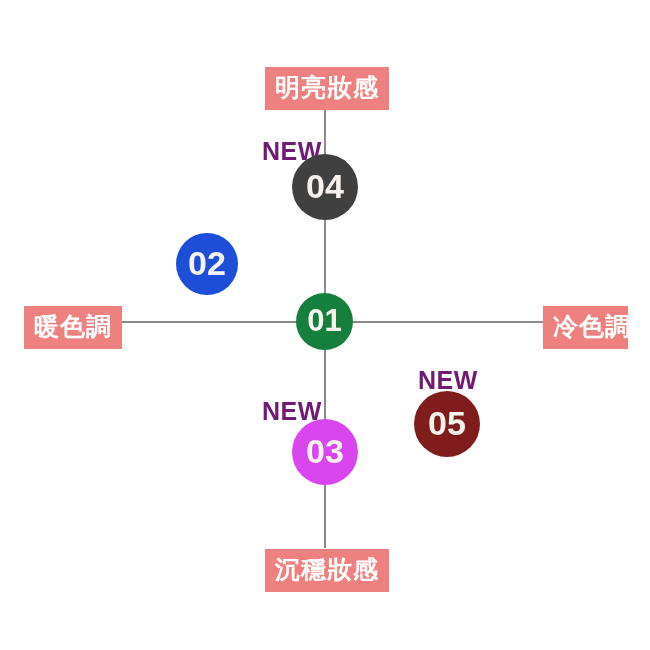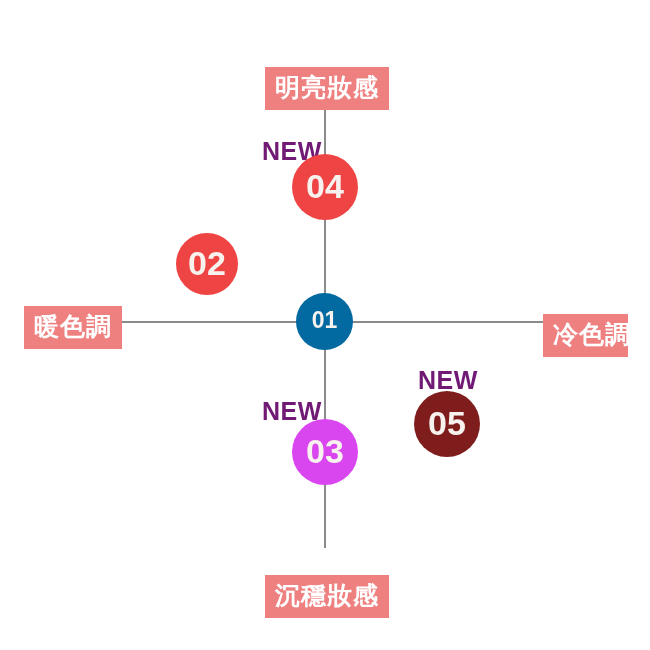--- a/index.html
+++ b/index.html
@@ -44,44 +44,44 @@
     font-size: 25px;
     font-weight: 700;
     letter-spacing: 1px;
     line-height: 1;
     padding: 8px 10px 10px 10px;
     white-space: nowrap;
     box-sizing: border-box;
     text-align: center;
   }
   .pole-top    { left: 265px; top: 67px; }
-  .pole-bottom { left: 265px; top: 549px; margin-top: 26px; }
+  .pole-bottom { left: 265px; top: 549px; }
   .pole-left   { left: 24px;  top: 306px; }
-  .pole-right  { left: 543px; top: 314px; text-align: center; }
+  .pole-right  { left: 543px; top: 306px; text-align: center; }
 
   
   .node {
     position: absolute;
     border-radius: 50%;
     display: flex;
     align-items: center;
     justify-content: center;
     color: #f7f2ee;
     font-size: 34px;
     font-weight: 700;
     letter-spacing: 0px;
     line-height: 1;
     box-sizing: border-box;
   }
   .node span { transform: translateY(-1px); }
 
-  .node-01 { left: 296px; top: 293px; width: 57px; height: 57px; background: #0369a1; font-size: 23px; }
-  .node-02 { left: 176px; top: 233px; width: 62px; height: 62px; background: #ef4444; }
+  .node-01 { left: 296px; top: 293px; width: 57px; height: 57px; background: #15803d; font-size: 31px; }
+  .node-02 { left: 176px; top: 233px; width: 62px; height: 62px; background: #1d4ed8; }
   .node-03 { left: 292px; top: 419px; width: 66px; height: 66px; background: #d946ef; }
-  .node-04 { left: 292px; top: 154px; width: 66px; height: 66px; background: #ef4444; text-align: right; }
+  .node-04 { left: 292px; top: 154px; width: 66px; height: 66px; background: #404040; text-align: right; }
   .node-05 { left: 414px; top: 391px; width: 66px; height: 66px; background: #7f1d1d; }
 
   
   .new-flag {
     position: absolute;
     color: #701a75;
     font-size: 25px;
     font-weight: 700;
     letter-spacing: 0.5px;
     line-height: 1;

